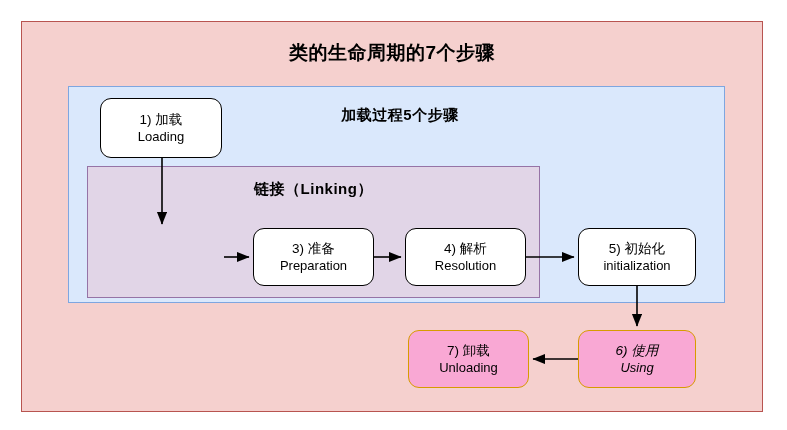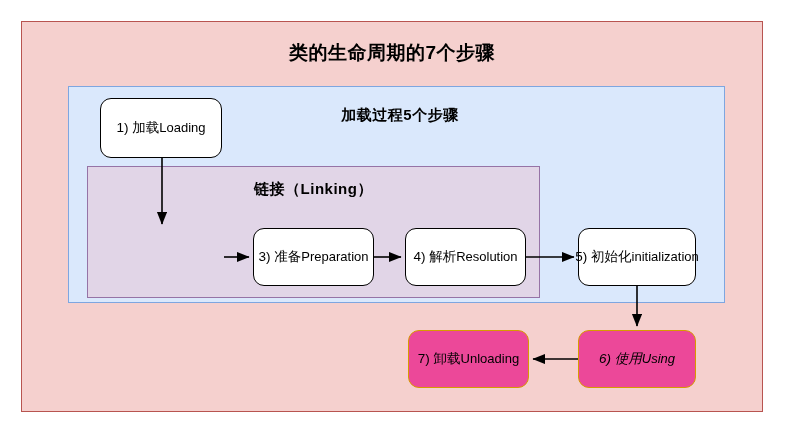--- a/index.html
+++ b/index.html
@@ -84,41 +84,41 @@
     font-size: 15px;
     letter-spacing: 0.5px;
   }
 
   
   .node {
     position: absolute;
     box-sizing: border-box;
     border-radius: 11px;
     display: flex;
-    flex-direction: row;
+    flex-direction: column;
     align-items: center;
     justify-content: center;
     line-height: 1.32;
     color: #000000;
   }
   .node .cn {
     font-size: 13.5px;
     white-space: nowrap;
   }
   .node .en {
     font-size: 13px;
     white-space: nowrap;
   }
 
   .node-white {
     background: #ffffff;
     border: 1.6px solid #000000;
   }
   .node-orange {
-    background: #ec4899;
+    background: #f9a8d4;
     border: 1.6px solid #d79b00;
   }
 
   .n1 { left: 100px; top: 98px;  width: 122px; height: 60px; }
   .n2 { left: 103px; top: 228px; width: 121px; height: 58px; }
   .n3 { left: 253px; top: 228px; width: 121px; height: 58px; }
   .n4 { left: 405px; top: 228px; width: 121px; height: 58px; }
   .n5 { left: 578px; top: 228px; width: 118px; height: 58px; }
   .n6 { left: 578px; top: 330px; width: 118px; height: 58px; font-style: italic; }
   .n7 { left: 408px; top: 330px; width: 121px; height: 58px; }

